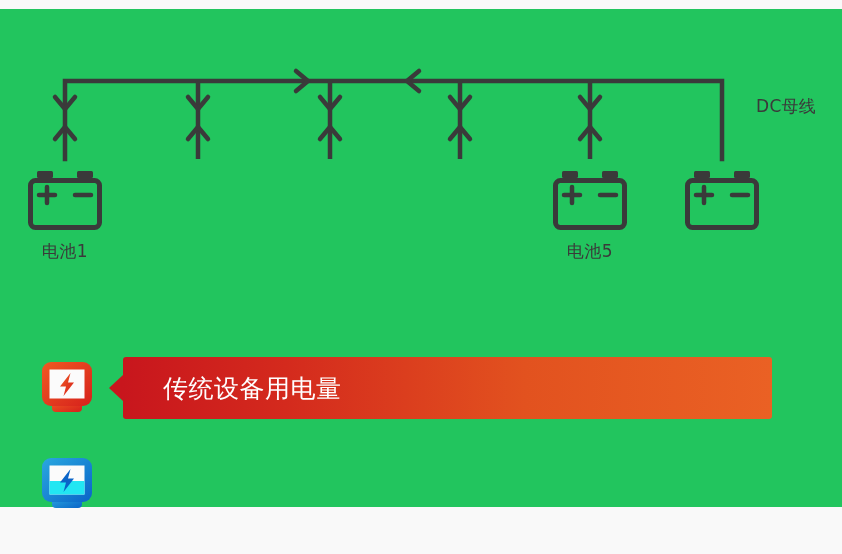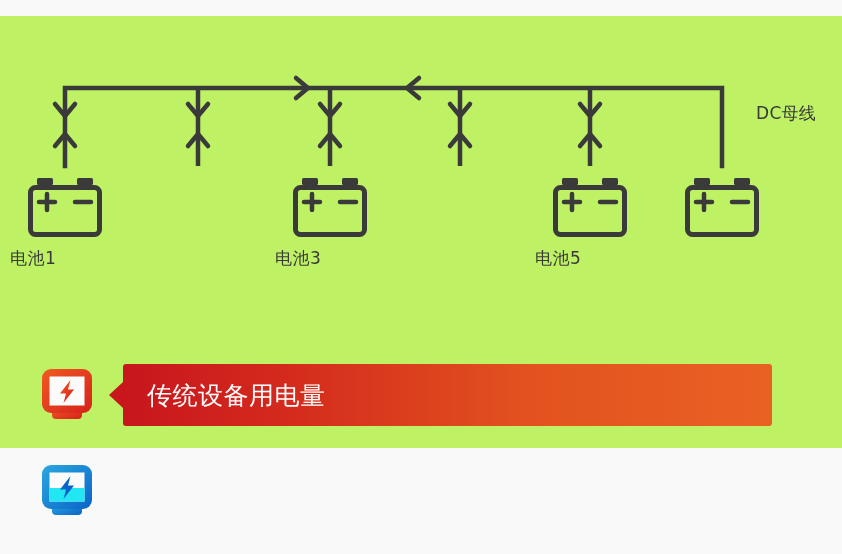--- a/index.html
+++ b/index.html
@@ -9,24 +9,24 @@
   }
   body {
     width: 842px;
     height: 554px;
     position: relative;
     font-family: "DejaVu Sans", "Liberation Sans", sans-serif;
     overflow: hidden;
   }
   .stage {
     position: absolute;
-    left: 0; top: 16px;
-    width: 842px;
-    height: 432px;
-    background: #bef264;
+    left: 0; top: 9px;
+    width: 842px;
+    height: 498px;
+    background: #22c55e;
   }
 
   
   .circuit-svg {
     position: absolute;
     left: 0; top: 0;
     width: 842px;
     height: 300px;
   }
 
@@ -43,20 +43,21 @@
   .battery-row {
     position: absolute;
     left: 0;
     top: 160px;
     width: 842px;
     height: 110px;
   }
   .battery-cell {
     position: absolute;
     width: 110px;
+    text-align: center;
   }
   .battery-icon {
     display: block;
     margin: 0 auto;
   }
   .battery-label {
     margin-top: 12px;
     font-size: 17px;
     color: #3a3a3a;
     letter-spacing: 0.5px;
@@ -125,21 +126,21 @@
     width: 0; height: 0;
     border-top: 13px solid transparent;
     border-bottom: 13px solid transparent;
   }
   .bar-notch.red  { border-right: 14px solid #c8161d; }
   .bar-notch.blue { border-right: 14px solid #0b86c8; }
 
   .bar-text {
     position: relative;
     z-index: 2;
-    margin-left: 24px;
+    margin-left: 40px;
     color: #ffffff;
     font-size: 25px;
     letter-spacing: 0.5px;
     white-space: nowrap;
   }
 
   .bar-hollow {
     position: absolute;
     top: 0;
     height: 62px;
@@ -198,33 +199,20 @@
         <g stroke="#3a3a3a" stroke-width="4.5" stroke-linecap="round">
           <line x1="12" y1="26" x2="28" y2="26"></line>
             <line x1="20" y1="18" x2="20" y2="34"></line>
           <line x1="48" y1="26" x2="64" y2="26"></line>
         </g>
       </svg>
       <div class="battery-label">电池1</div>
     </div>
 
 
-    <div class="battery-cell" style="left:275px;">
-      <svg class="battery-icon" width="76" height="62" viewBox="0 0 76 62">
-        <rect x="10" y="2" width="16" height="7" rx="1.5" fill="#3a3a3a"></rect>
-        <rect x="50" y="2" width="16" height="7" rx="1.5" fill="#3a3a3a"></rect>
-        <rect x="3.5" y="11.5" width="69" height="47" rx="5" fill="none" stroke="#3a3a3a" stroke-width="5"></rect>
-        <g stroke="#3a3a3a" stroke-width="4.5" stroke-linecap="round">
-          <line x1="12" y1="26" x2="28" y2="26"></line>
-            <line x1="20" y1="18" x2="20" y2="34"></line>
-          <line x1="48" y1="26" x2="64" y2="26"></line>
-        </g>
-      </svg>
-      <div class="battery-label">电池3</div>
-    </div>
 
 
     <div class="battery-cell" style="left:535px;">
       <svg class="battery-icon" width="76" height="62" viewBox="0 0 76 62">
         <rect x="10" y="2" width="16" height="7" rx="1.5" fill="#3a3a3a"></rect>
         <rect x="50" y="2" width="16" height="7" rx="1.5" fill="#3a3a3a"></rect>
         <rect x="3.5" y="11.5" width="69" height="47" rx="5" fill="none" stroke="#3a3a3a" stroke-width="5"></rect>
         <g stroke="#3a3a3a" stroke-width="4.5" stroke-linecap="round">
           <line x1="12" y1="26" x2="28" y2="26"></line>
             <line x1="20" y1="18" x2="20" y2="34"></line>

